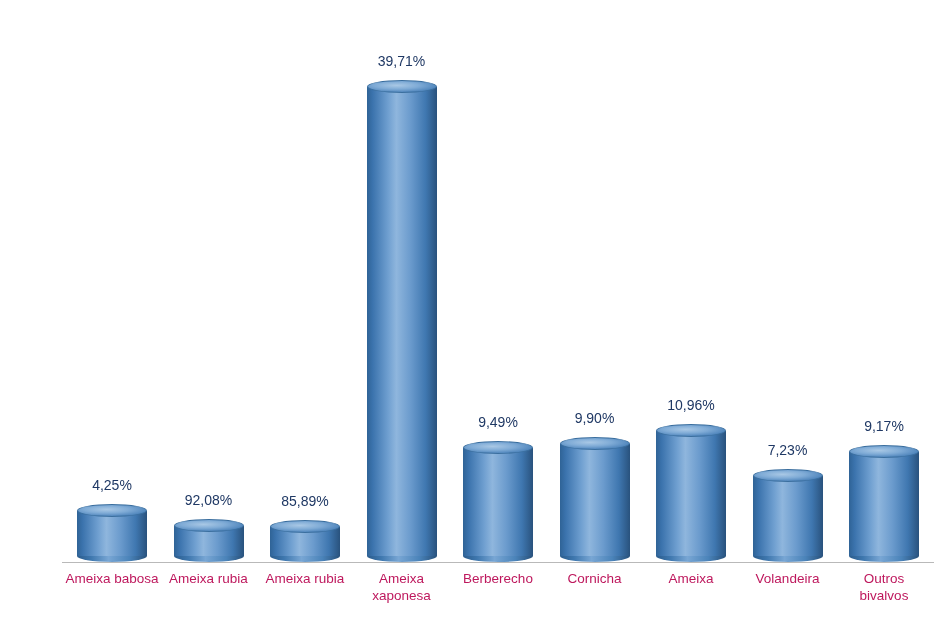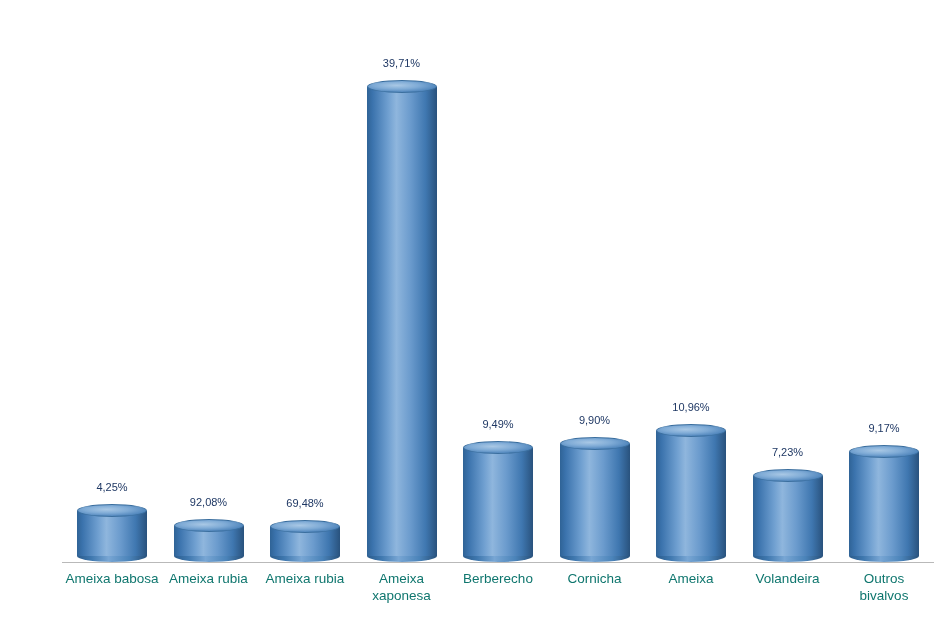--- a/index.html
+++ b/index.html
@@ -86,29 +86,29 @@
     background: radial-gradient(ellipse at 42% 40%, #a9c8e5 0%, #7fabd6 40%, #4e84bb 75%, #36689c 100%);
     border: 1px solid #3b6f9f;
     box-sizing: border-box;
   }
   .bar-label {
     position: absolute;
     left: 50%;
     transform: translateX(-50%);
     white-space: nowrap;
     color: #1f3864;
-    font-size: 11px;
+    font-size: 14px;
     font-family: "Liberation Sans", sans-serif;
   }
   .cat-label {
     position: absolute;
     top: 570px;
     width: 110px;
     text-align: center;
-    color: #0f766e;
+    color: #be185d;
     font-size: 13.5px;
     line-height: 17px;
     font-family: "Liberation Sans", sans-serif;
   }
 </style>
 </head>
 <body>
 
 <div id="chart-root">
   <div class="plot-area">
@@ -130,21 +130,21 @@
             <div class="cyl-top" style="bottom: 30px;"></div>
           </div>
           <div class="bar-label" style="bottom: 54px;">92,08%</div>
         </div>
         <div class="bar-group" style="left: 257px; height: 75px; bottom: 56px;">
           <div class="bar-wrap" style="height: 35px;">
             <div class="cyl-bottom"></div>
             <div class="cyl-body" style="height: 29px;"></div>
             <div class="cyl-top" style="bottom: 29px;"></div>
           </div>
-          <div class="bar-label" style="bottom: 53px;">69,48%</div>
+          <div class="bar-label" style="bottom: 53px;">85,89%</div>
         </div>
         <div class="bar-group" style="left: 353.5px; height: 515px; bottom: 56px;">
           <div class="bar-wrap" style="height: 475px;">
             <div class="cyl-bottom"></div>
             <div class="cyl-body" style="height: 469px;"></div>
             <div class="cyl-top" style="bottom: 469px;"></div>
           </div>
           <div class="bar-label" style="bottom: 493px;">39,71%</div>
         </div>
         <div class="bar-group" style="left: 450px; height: 154px; bottom: 56px;">

